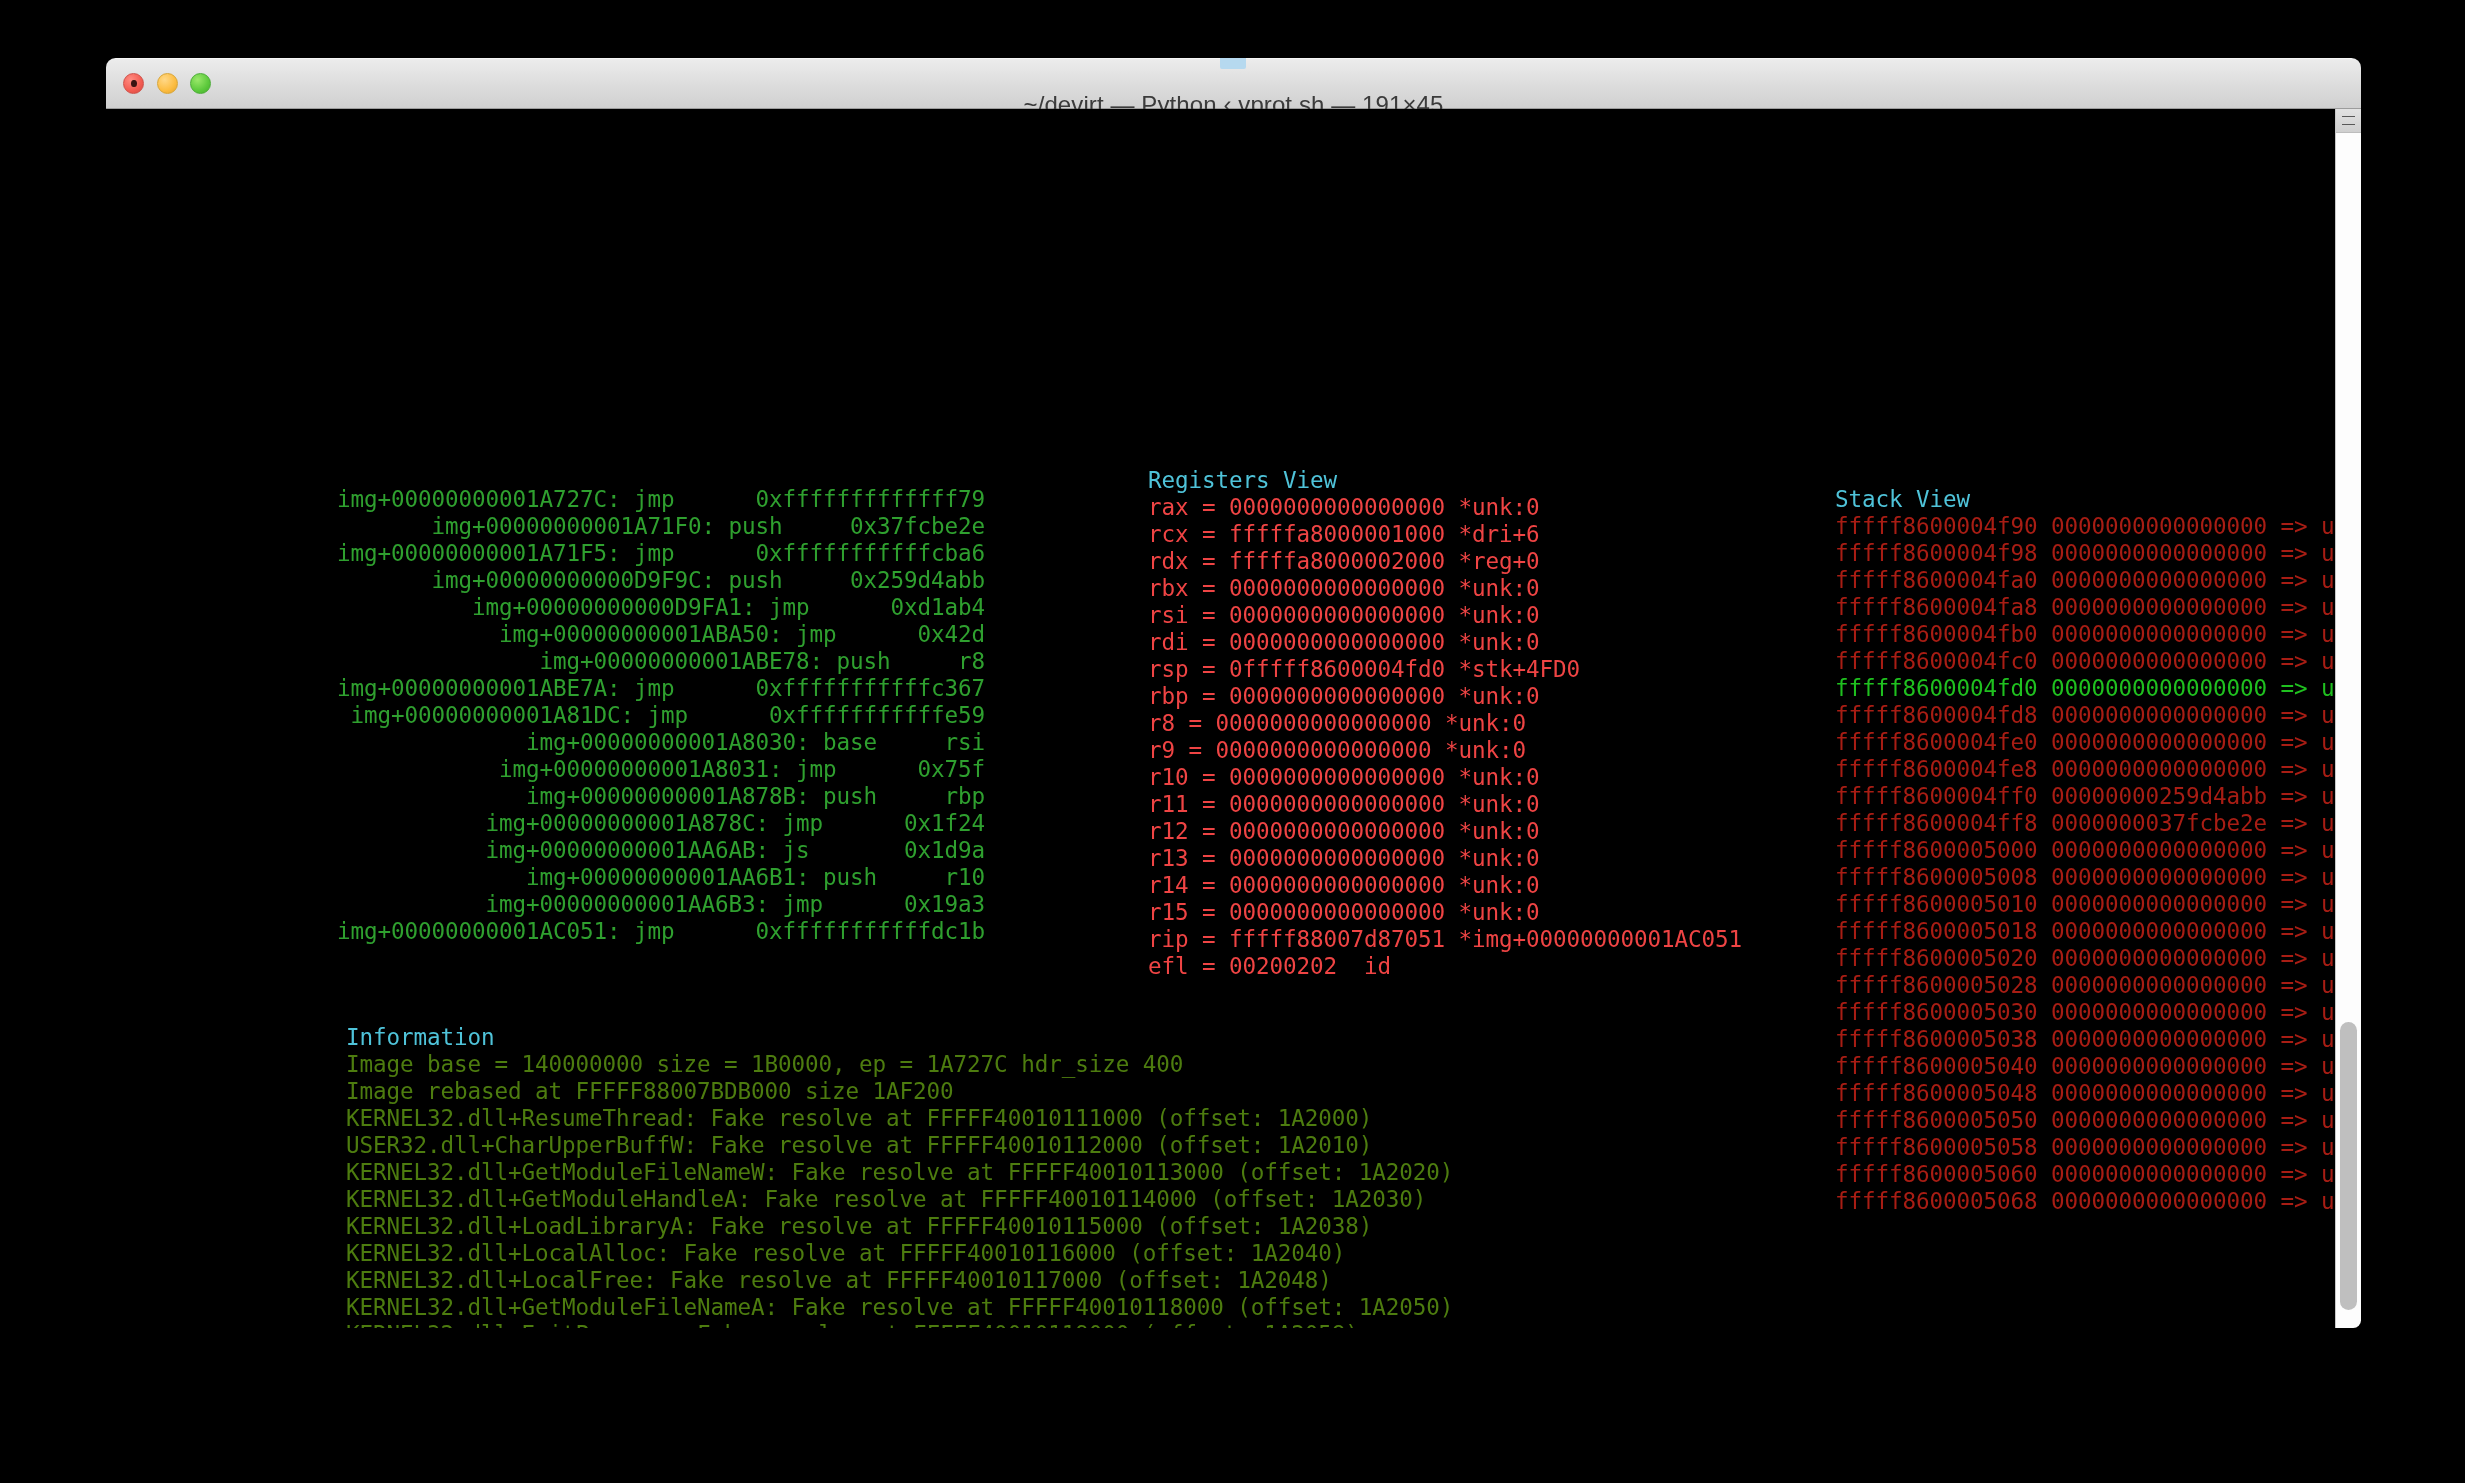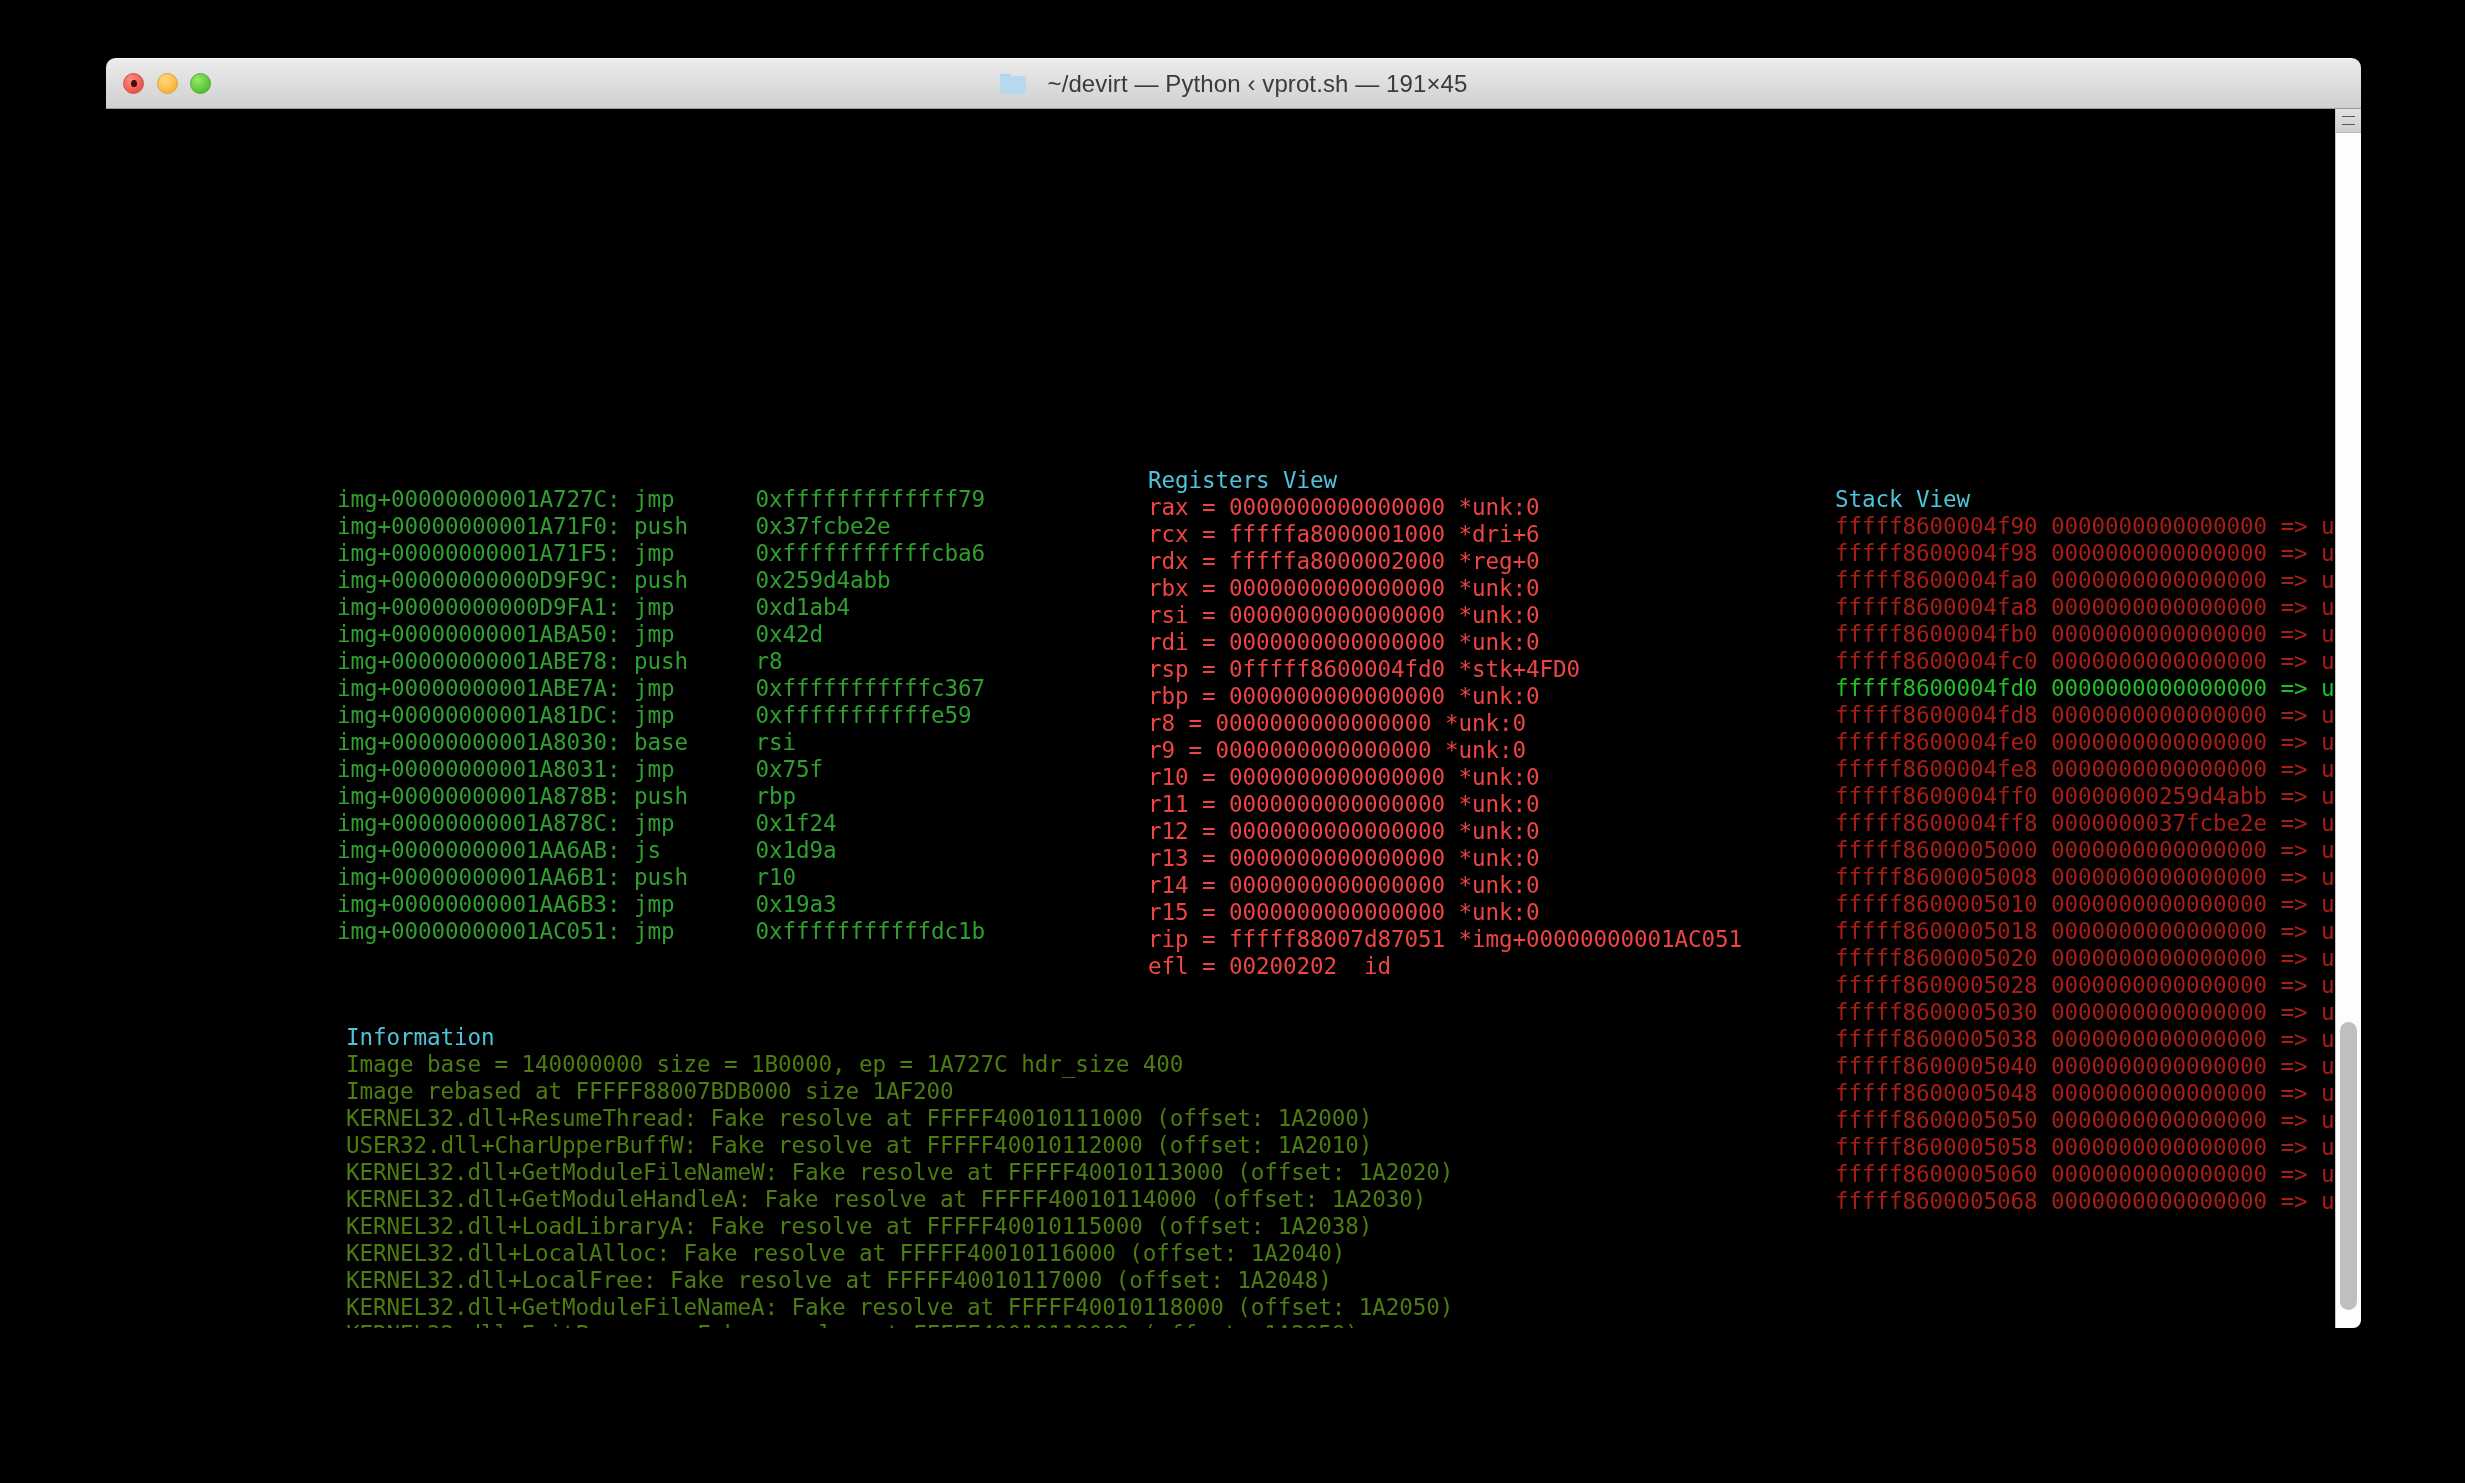--- a/index.html
+++ b/index.html
@@ -63,20 +63,21 @@
     background: #3b1412;
   }
   #title-wrap {
     display: flex;
     align-items: center;
     gap: 22px;
     font-family: "Liberation Sans", sans-serif;
     font-size: 24px;
     color: #3b3b3b;
     letter-spacing: 0.1px;
+    flex-direction: column;
   }
   .folder-icon {
     width: 26px;
     height: 20px;
     position: relative;
     display: inline-block;
   }
   .folder-icon .tab {
     position: absolute;
     left: 0; top: 0;
@@ -109,21 +110,21 @@
 
   .line {
     position: absolute;
     white-space: pre;
     font-family: "DejaVu Sans Mono", monospace;
     font-size: 22.6px;
     line-height: 27px;
     letter-spacing: -0.1px;
   }
 
-  .c-green  { color: #2fa02f; }
+  .c-green  { color: #2fa02f; text-align: right; }
   .c-cyan   { color: #4fc3d9; }
   .c-yellow { color: #ef4444; }
   .c-red    { color: #a81d14; }
   .c-hi     { color: #1fc01f; }
   .c-white  { color: #4d7c0f; }
 
   
   #col-disasm { position: absolute; left: 231px; top: 377px; }
   #col-regs   { position: absolute; left: 1042px; top: 358px; }
   #col-stack  { position: absolute; left: 1729px; top: 377px; }

